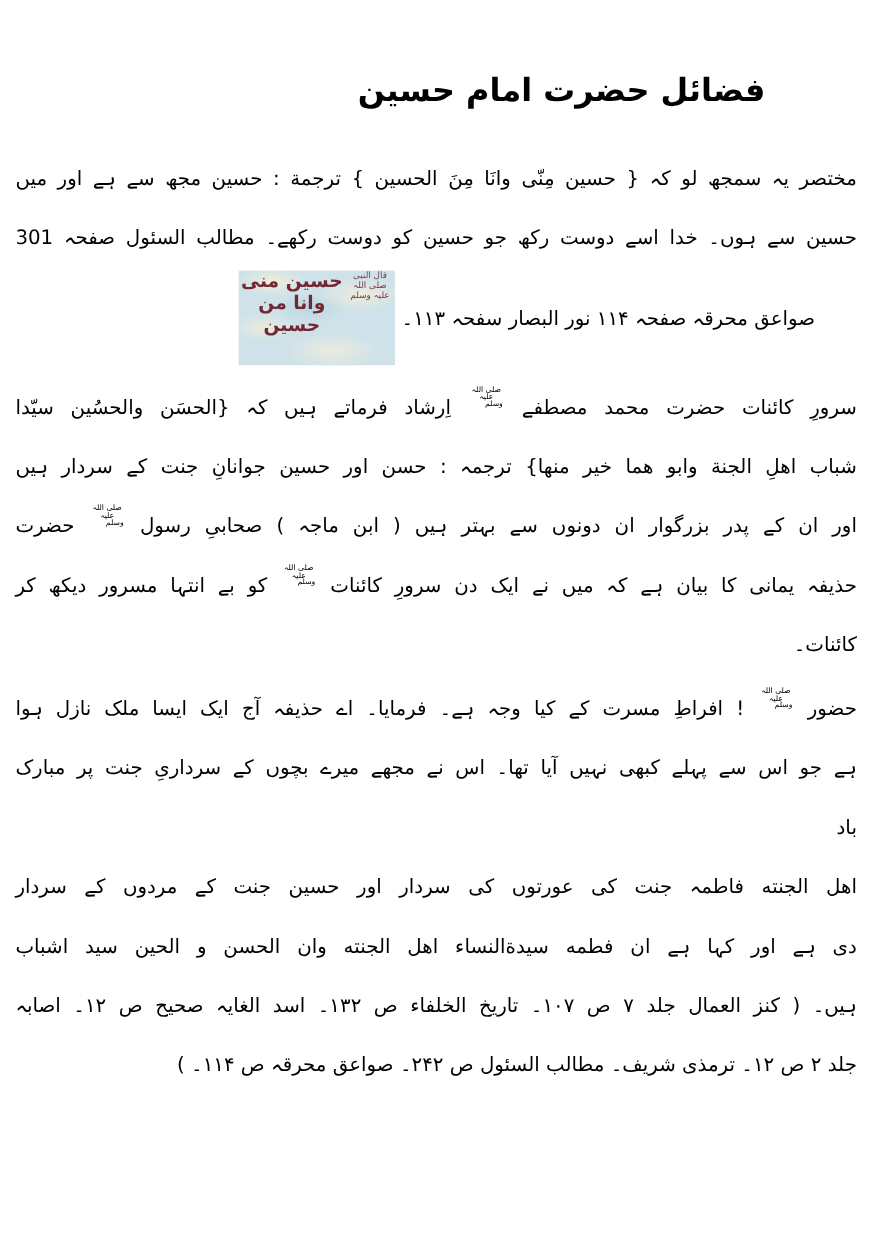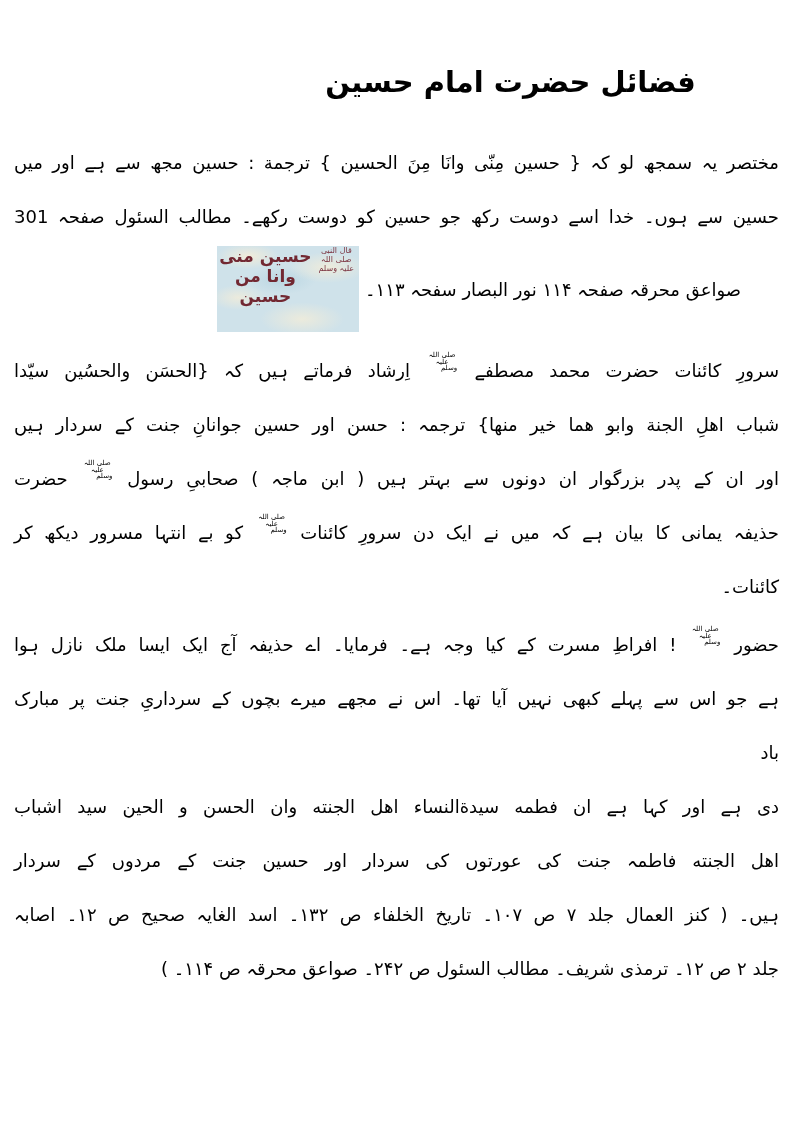--- a/index.html
+++ b/index.html
@@ -138,19 +138,19 @@
     <div class="line full">
       <span>حضور</span>
       <span class="saw">صلی اللہ علیہ وسلم</span>
       <span>! افراطِ مسرت کے کیا وجہ ہے۔ فرمایا۔ اے حذیفہ آج ایک ایسا ملک نازل ہوا</span>
     </div>
     <div class="line full">ہے جو اس سے پہلے کبھی نہیں آیا تھا۔ اس نے مجھے میرے بچوں کے سرداریِ جنت پر مبارک</div>
     <div class="line partial">باد</div>
   </div>
 
   <div class="para p4">
+    <div class="line full">اهل الجنته فاطمہ جنت کی عورتوں کی سردار اور حسین جنت کے مردوں کے سردار</div>
     <div class="line full">دی ہے اور کہا ہے ان فطمه سیدةالنساء اهل الجنته وان الحسن و الحين سيد اشباب</div>
-    <div class="line full">اهل الجنته فاطمہ جنت کی عورتوں کی سردار اور حسین جنت کے مردوں کے سردار</div>
     <div class="line full">ہیں۔ ( کنز العمال جلد ۷ ص ۱۰۷۔ تاریخ الخلفاء ص ۱۳۲۔ اسد الغایہ صحیح ص ۱۲۔ اصابہ</div>
     <div class="line partial">جلد ۲ ص ۱۲۔ ترمذی شریف۔ مطالب السئول ص ۲۴۲۔ صواعق محرقہ ص ۱۱۴۔ )</div>
   </div>
 
 </div>
 
 </body></html>

